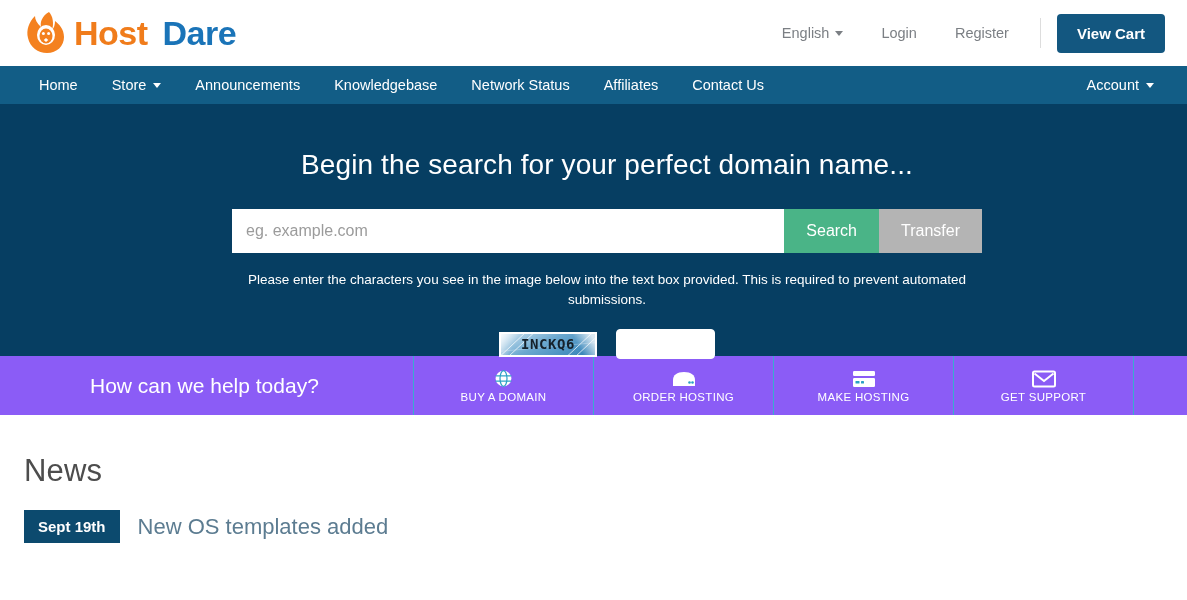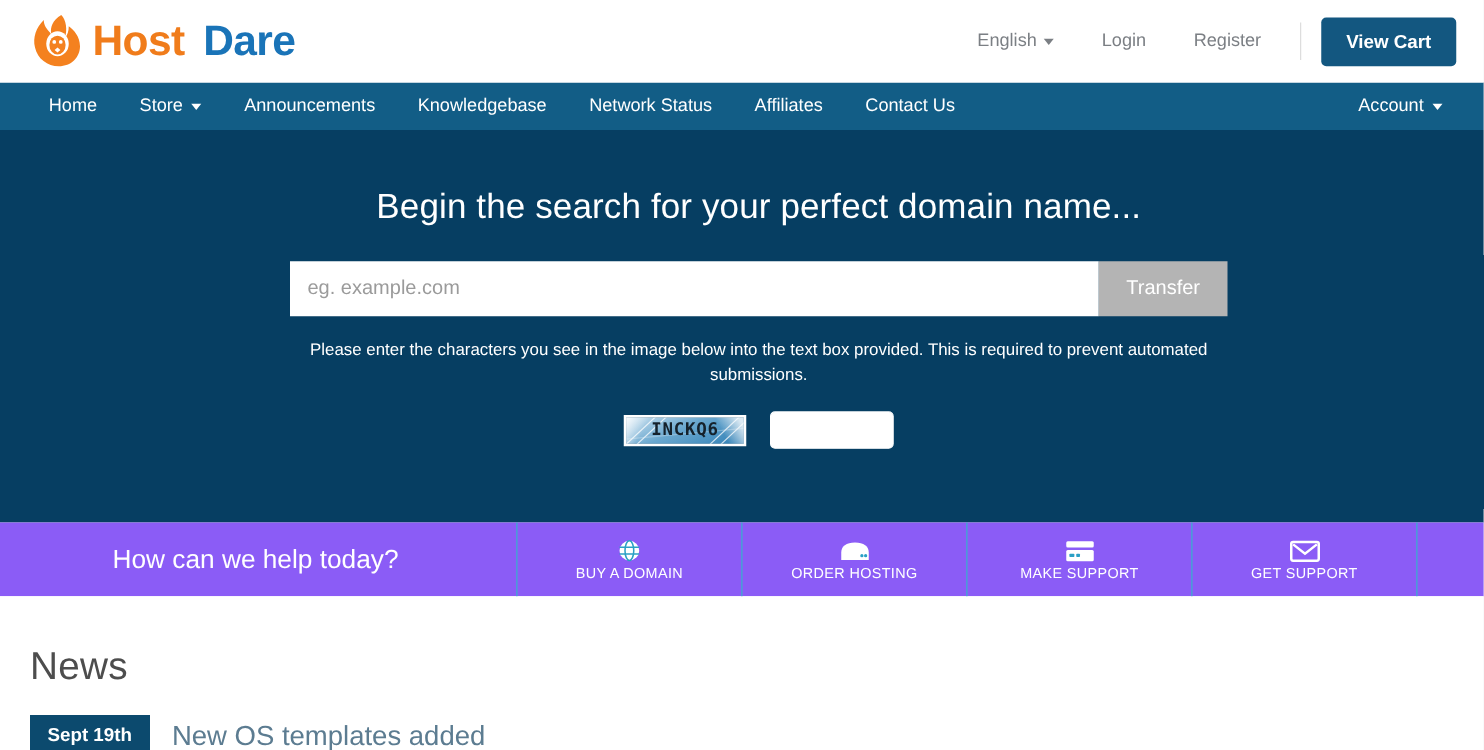--- a/index.html
+++ b/index.html
@@ -92,21 +92,21 @@
     gap: 7px;
     padding: 0 17px;
     cursor: pointer;
     white-space: nowrap;
   }
   .nav-right { margin-left: auto; display: flex; }
 
   
   .hero {
     background: #063e62;
-    height: 314px;
+    height: 252px;
     padding-top: 44px;
     text-align: center;
     padding-left: 27px;
   }
   .hero-title {
     color: #ffffff;
     font-size: 28px;
     font-weight: normal;
     line-height: 1.2;
     letter-spacing: 0.1px;
@@ -316,20 +316,21 @@
       <i class="caret-down"></i>
     </a>
   </div>
 </div>
 
 <div class="hero">
   <h1 class="hero-title">Begin the search for your perfect domain name...</h1>
 
   <div class="search-row">
     <input class="search-input" type="text" placeholder="eg. example.com" style="">
+    <button class="btn-search">Search</button>
     <button class="btn-transfer">Transfer</button>
   </div>
 
   <p class="captcha-note">Please enter the characters you see in the image below into the text box provided. This is required to prevent automated submissions.</p>
 
   <div class="captcha-row">
     <div class="captcha-img">
       <svg viewBox="0 0 98 25" preserveAspectRatio="none" aria-hidden="true">
         <g stroke="#ffffff" stroke-width="1" opacity="0.75" fill="none">
           <line x1="-4" y1="26" x2="26" y2="-2"></line>
@@ -375,21 +376,21 @@
 
   <div class="help-cell">
     <span class="help-icon">
       <svg width="24" height="18" viewBox="0 0 24 18">
         <rect x="1" y="1" width="22" height="5" rx="1.2" fill="#ffffff"></rect>
         <rect x="1" y="8" width="22" height="9" rx="1.2" fill="#ffffff"></rect>
         <rect x="3.5" y="11" width="4" height="2.6" rx="0.6" fill="#2ba0c5"></rect>
         <rect x="9" y="11" width="3" height="2.6" rx="0.6" fill="#2ba0c5"></rect>
       </svg>
     </span>
-    <span class="help-label">MAKE SUPPORT</span>
+    <span class="help-label">MAKE HOSTING</span>
   </div>
 
   <div class="help-cell">
     <span class="help-icon">
       <svg width="24" height="18" viewBox="0 0 24 18">
         <rect x="1" y="1.5" width="22" height="15" rx="1.5" fill="none" stroke="#ffffff" stroke-width="2"></rect>
         <path d="M2.5 3.5 L12 11 L21.5 3.5" fill="none" stroke="#ffffff" stroke-width="2"></path>
       </svg>
     </span>
     <span class="help-label">GET SUPPORT</span>

